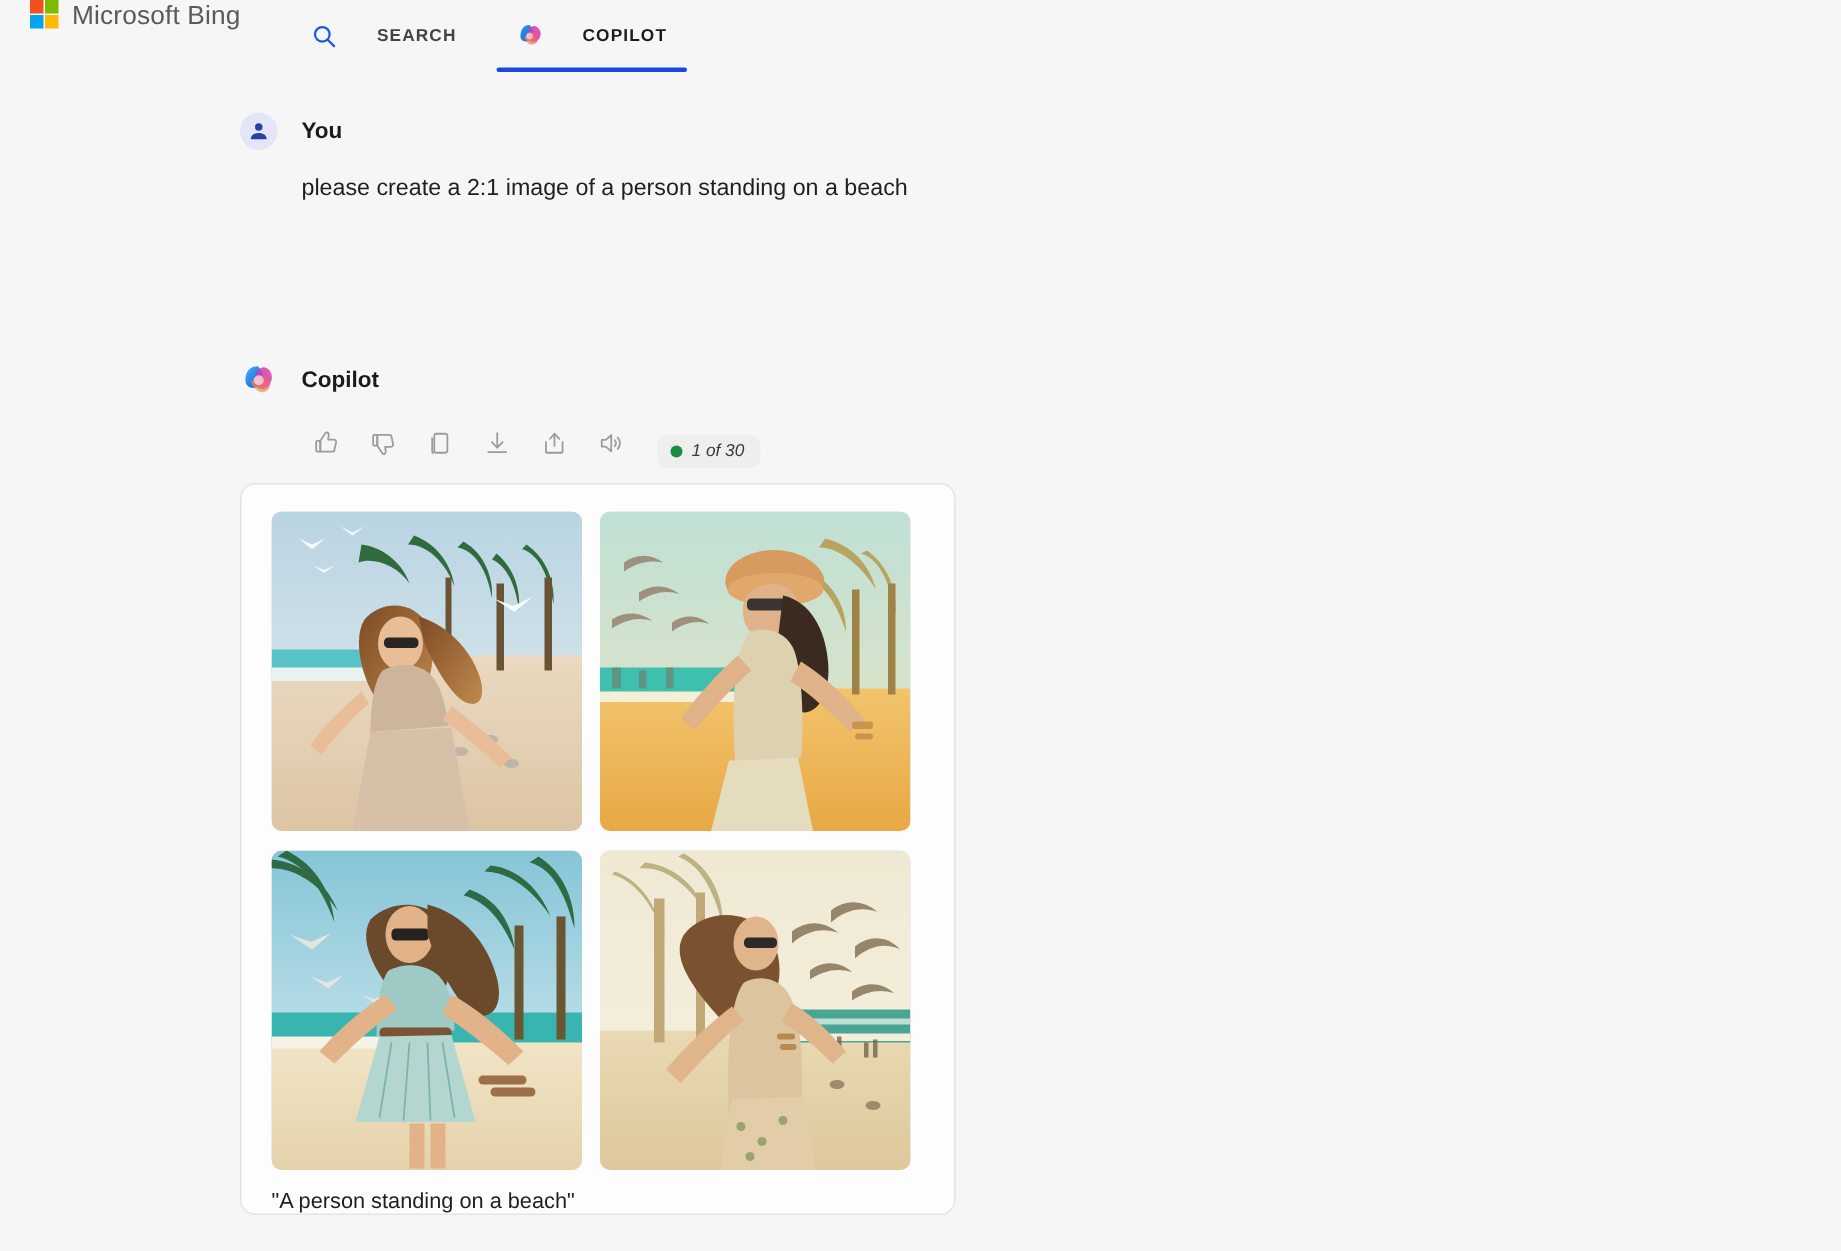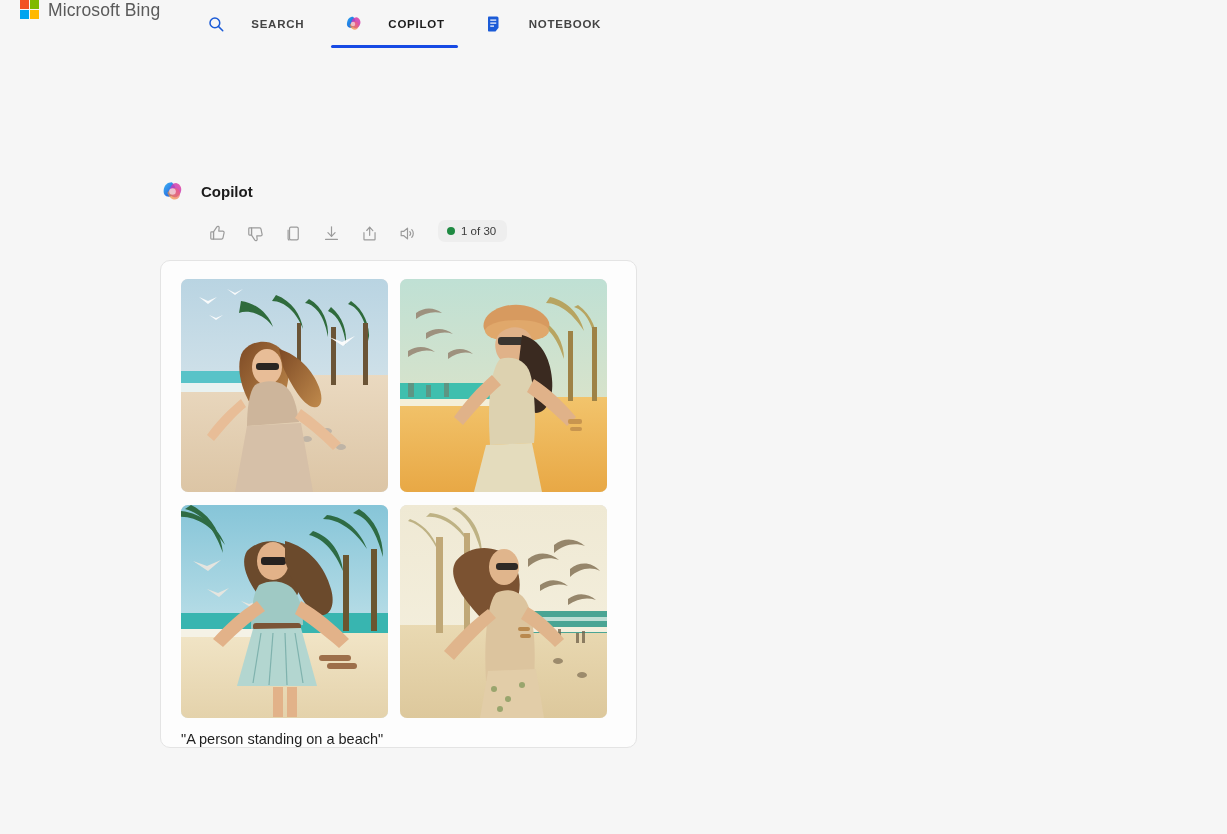--- a/index.html
+++ b/index.html
@@ -64,21 +64,21 @@
   .sender { font-size: 15px; font-weight: 700; color: #1b1b1b; }
   .msg-body { margin-left: 41px; font-size: 15.5px; color: #1f1f1f; line-height: 1.45; }
   .you-block { margin-bottom: 0; }
   .you-text { margin-top: 15px; }
   .copilot-block { margin-top: 104px; }
   .copilot-text { margin-top: 14px; }
 
   
   .actions {
     margin-left: 41px; margin-top: 16px;
-    display: flex; align-items: flex-start; gap: 6px;
+    display: flex; align-items: flex-end; gap: 6px; font-style: italic;
   }
   .act-btn {
     width: 32px; height: 30px; display:flex; align-items:center; justify-content:center;
     border: none; background: transparent; cursor: pointer; border-radius: 5px;
   }
   .act-btn svg { width: 19px; height: 19px; }
   .counter {
     margin-left: 9px;
     display: flex; align-items: center; gap: 6px;
     background: #eeeeee; border-radius: 7px;
@@ -158,35 +158,36 @@
         <path d="M22 4c5 1 8 6 7 11s-5 9-10 8-7-5-6-10 4-9 9-9z" fill="url(#cpB)" opacity=".9"></path>
         <path d="M11 20c2 5 8 8 12 5s4-9 1-12-9-2-12 2-2 3-1 5z" fill="url(#cpC)" opacity=".75"></path>
         <circle cx="16" cy="16" r="4" fill="#ffffff" opacity=".55"></circle>
       </svg>
     </span>
     <span class="lbl">COPILOT</span>
   </div>
 
   <div class="nav-gap"></div>
 
-  <div class="navtab">
-    <span>
-      <svg class="ic" viewBox="0 0 24 24">
-        <path d="M5 2h11a2 2 0 012 2v13l-4 5H5a1 1 0 01-1-1V3a1 1 0 011-1z" fill="#1b5bd7"></path>
-        <rect x="7" y="6" width="8" height="1.6" fill="#ffffff"></rect>
-        <rect x="7" y="10" width="8" height="1.6" fill="#ffffff"></rect>
-        <rect x="7" y="14" width="5" height="1.6" fill="#ffffff"></rect>
-      </svg>
-    </span>
-    <span class="lbl">NOTEBOOK</span>
+</div>
+
+<div class="convo">
+
+  <div class="you-block">
+    <div class="msg-head">
+      <span class="avatar-you">
+        <svg width="15" height="15" viewBox="0 0 24 24" fill="#2b3fa8">
+          <circle cx="12" cy="7.5" r="4"></circle>
+          <path d="M3.5 20.5c0-4.2 3.8-6.6 8.5-6.6s8.5 2.4 8.5 6.6z"></path>
+        </svg>
+      </span>
+      <span class="sender">You</span>
+    </div>
+    <div class="msg-body you-text">please create a 2:1 image of a person standing on a beach</div>
   </div>
-</div>
-
-<div class="convo">
-
 
   <div class="copilot-block">
     <div class="msg-head">
       <span class="avatar-copilot">
         <svg width="23" height="23" viewBox="0 0 32 32">
           <defs>
             <linearGradient id="lgA" x1="0" y1="0" x2="1" y2="1">
               <stop offset="0" stop-color="#3fb6f5"></stop>
                 <stop offset="1" stop-color="#1d4fd8"></stop>
             </linearGradient>

